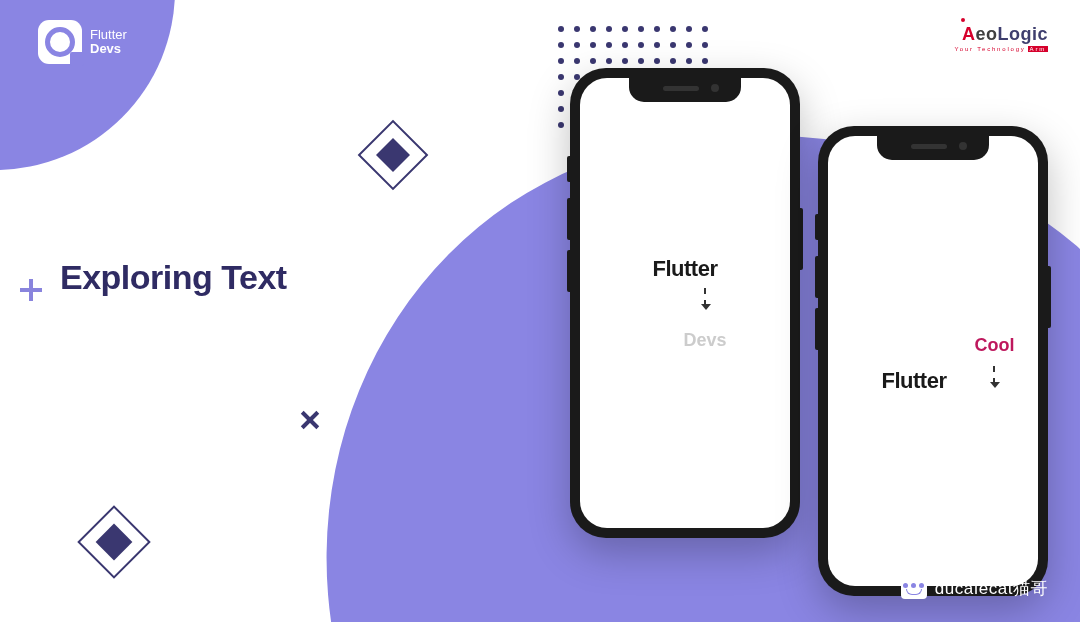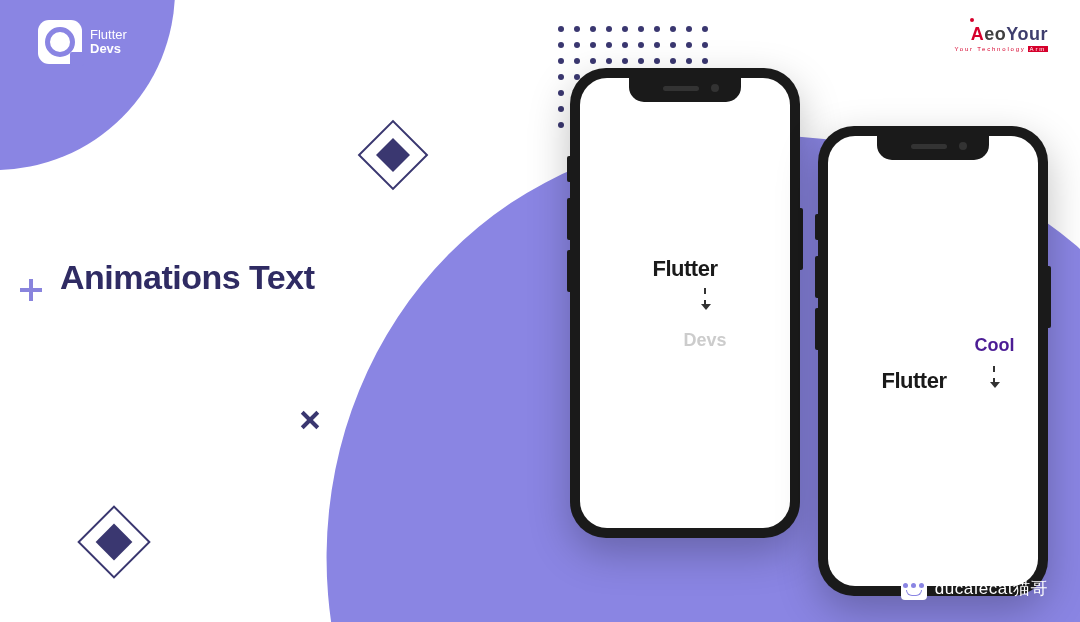--- a/index.html
+++ b/index.html
@@ -66,46 +66,46 @@
     .phone .arrow::after{ content:""; position:absolute; bottom:-4px; left:-3px; width:0; height:0; border-left:5px solid transparent; border-right:5px solid transparent; border-top:6px solid #333; }
 
     .phone.p1{ top:68px; left:570px; }
     .phone.p1 .sub-word{ color:#ccc; }
     .phone.p1 .anim-group{ display:flex; flex-direction:column; align-items:center; transform:translateX(20px); }
 
     .phone.p2{ top:126px; left:818px; }
     .phone.p2 .content{ padding-top:40px; }
     .phone.p2 .row{ display:flex; align-items:center; gap:28px; margin-left:30px; }
     .phone.p2 .main-word{ font-size:22px; }
-    .phone.p2 .sub-word{ color:#4c1d95; margin:0 0 4px 0; font-size:18px; }
+    .phone.p2 .sub-word{ color:#be185d; margin:0 0 4px 0; font-size:18px; }
     .phone.p2 .col{ display:flex; flex-direction:column; align-items:center; transform:translateY(-22px); }
 
     
-    .watermark { position:absolute; bottom:22px; right:32px; z-index:10; display:flex; align-items:center; gap:8px; }
+    .watermark { position:absolute; bottom:22px; right:32px; z-index:10; display:flex; align-items:flex-start; gap:8px; }
     .watermark .chip { width:26px; height:22px; background:#fff; border-radius:4px; position:relative; display:flex; align-items:center; justify-content:center; }
     .watermark .chip::before{ content:""; width:5px; height:5px; background:#8a85e3; border-radius:50%; box-shadow:8px 0 0 #8a85e3, -8px 0 0 #8a85e3; transform:translateY(-3px); }
     .watermark .chip::after{ content:""; position:absolute; bottom:4px; left:5px; right:5px; height:5px; border:1px solid #8a85e3; border-top:none; border-radius:0 0 8px 8px; }
     .watermark .text { color:#fff; font-size:17px; letter-spacing:.5px; }
   </style>
 </head>
 <body>
 
 <div class="bg-blob-tl"></div>
 <div class="bg-blob-br"></div>
 
 <div class="logo-fd">
   <div class="mark"></div>
   <div class="txt">
     <span>Flutter</span><br>
     <b>Devs</b>
   </div>
 </div>
 
 <div class="logo-aeo">
-  <span class="dot"></span><span class="a">A</span><span class="eo">eo</span><span class="logic">Your</span>
+  <span class="dot"></span><span class="a">A</span><span class="eo">eo</span><span class="logic">Logic</span>
   <div class="tagline"><span>Your Technology</span><span class="arm">Arm</span></div>
 </div>
 
 <div class="diamond d1">
     <div class="inner"></div>
   </div>
 <div class="diamond d2">
     <div class="inner"></div>
   </div>
 <div class="plus"></div>
@@ -177,21 +177,21 @@
     <span></span>
     <span></span>
     <span></span>
     <span></span>
     <span></span>
     <span></span>
     <span></span>
   </div>
 
 <div class="title">
-  <div>Animations Text</div>
+  <div>Exploring Text</div>
 </div>
 
 <div class="phone p1">
   <div class="btn-l b1"></div>
   <div class="btn-l b2"></div>
   <div class="btn-l b3"></div>
   <div class="btn-r"></div>
   <div class="screen">
     <div class="notch"></div>
     <div class="content">

